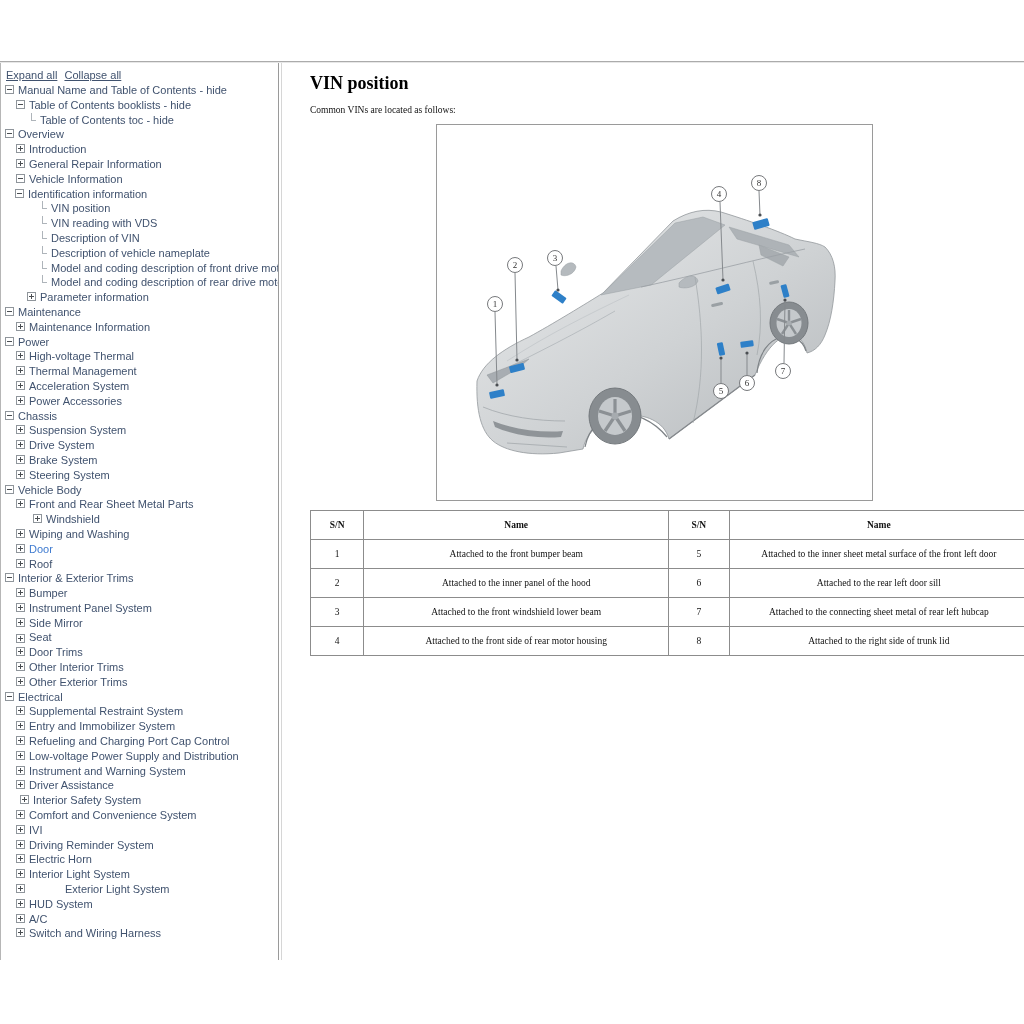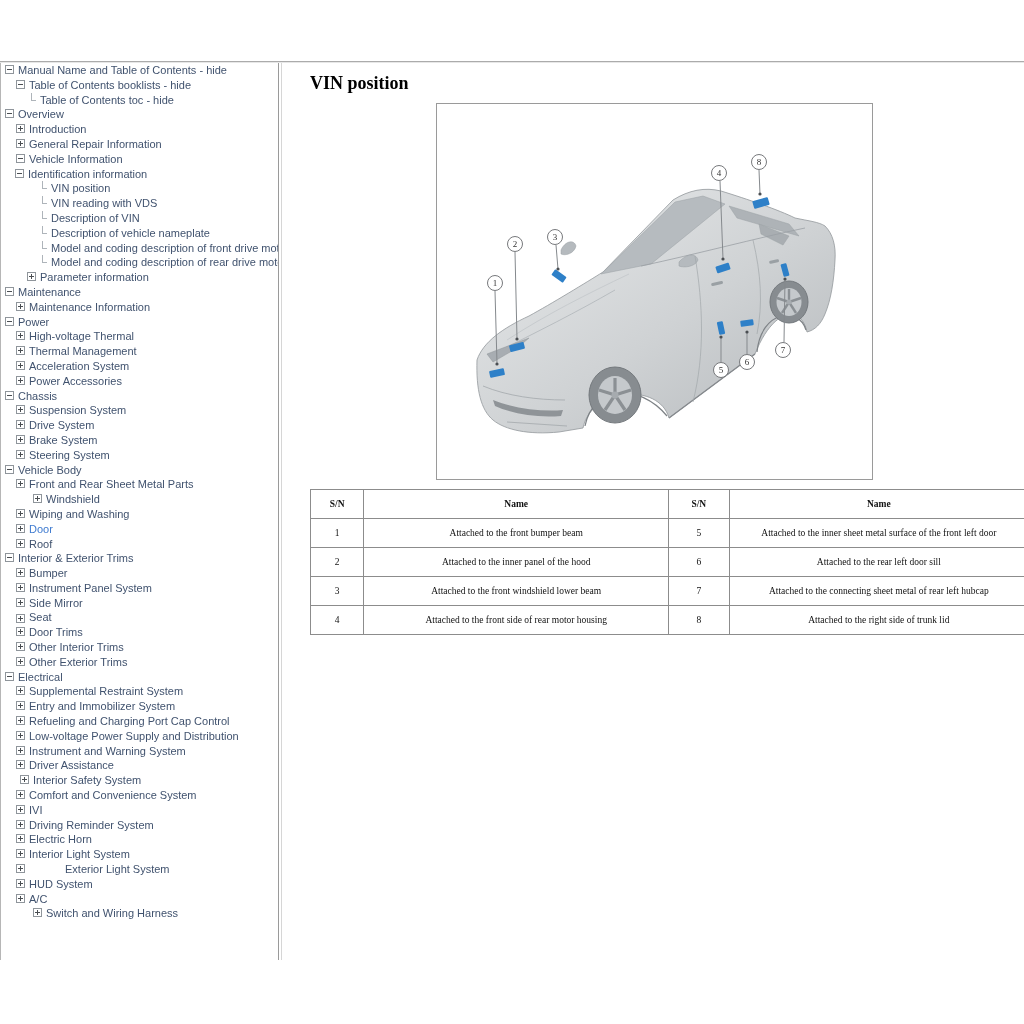--- a/index.html
+++ b/index.html
@@ -48,20 +48,24 @@
   .callout-num{font-family:"Liberation Serif",serif;font-size:9px;fill:#333;}
   .leader{stroke:#85898d;stroke-width:1;fill:none;}
   .leader-dot{fill:#4a4e52;}
 </style>
 </head>
 <body>
 
 <div class="topline"></div>
 
 <aside class="sidebar">
+  <div class="links-row">
+    <a>Expand all</a>
+    <a>Collapse all</a>
+  </div>
   <div id="tree">
       <div class="trow" style="padding-left: 4px;">
         <span class="tw minus"></span>
         <span class="tlabel">Manual Name and Table of Contents - hide</span>
       </div>
       <div class="trow" style="padding-left: 15px;">
         <span class="tw minus"></span>
         <span class="tlabel">Table of Contents booklists - hide</span>
       </div>
       <div class="trow" style="padding-left: 26px;">
@@ -277,31 +281,32 @@
         <span class="tlabel">Exterior Light System</span>
       </div>
       <div class="trow" style="padding-left: 15px;">
         <span class="tw plus"></span>
         <span class="tlabel">HUD System</span>
       </div>
       <div class="trow" style="padding-left: 15px;">
         <span class="tw plus"></span>
         <span class="tlabel">A/C</span>
       </div>
-      <div class="trow" style="padding-left: 32px;">
+      <div class="trow" style="padding-left: 15px;">
         <span class="tw plus"></span>
         <span class="tlabel">Switch and Wiring Harness</span>
       </div>
     </div>
 </aside>
 <div class="sidebar-edge"></div>
 
 <main>
   <div class="doc">
     <h1 class="title">VIN position</h1>
+    <p class="intro">Common VINs are located as follows:</p>
 
     <figure class="diagram">
       <svg width="435" height="375" viewBox="0 0 435 375" xmlns="http://www.w3.org/2000/svg">
         <defs>
           <linearGradient id="bodyGrad" x1="0" y1="0" x2="1" y2="1">
             <stop offset="0" stop-color="#e9ebec"></stop>
             <stop offset="0.55" stop-color="#cfd2d4"></stop>
             <stop offset="1" stop-color="#b4b8bb"></stop>
           </linearGradient>
           <linearGradient id="hoodGrad" x1="0" y1="0" x2="1" y2="0.4">

